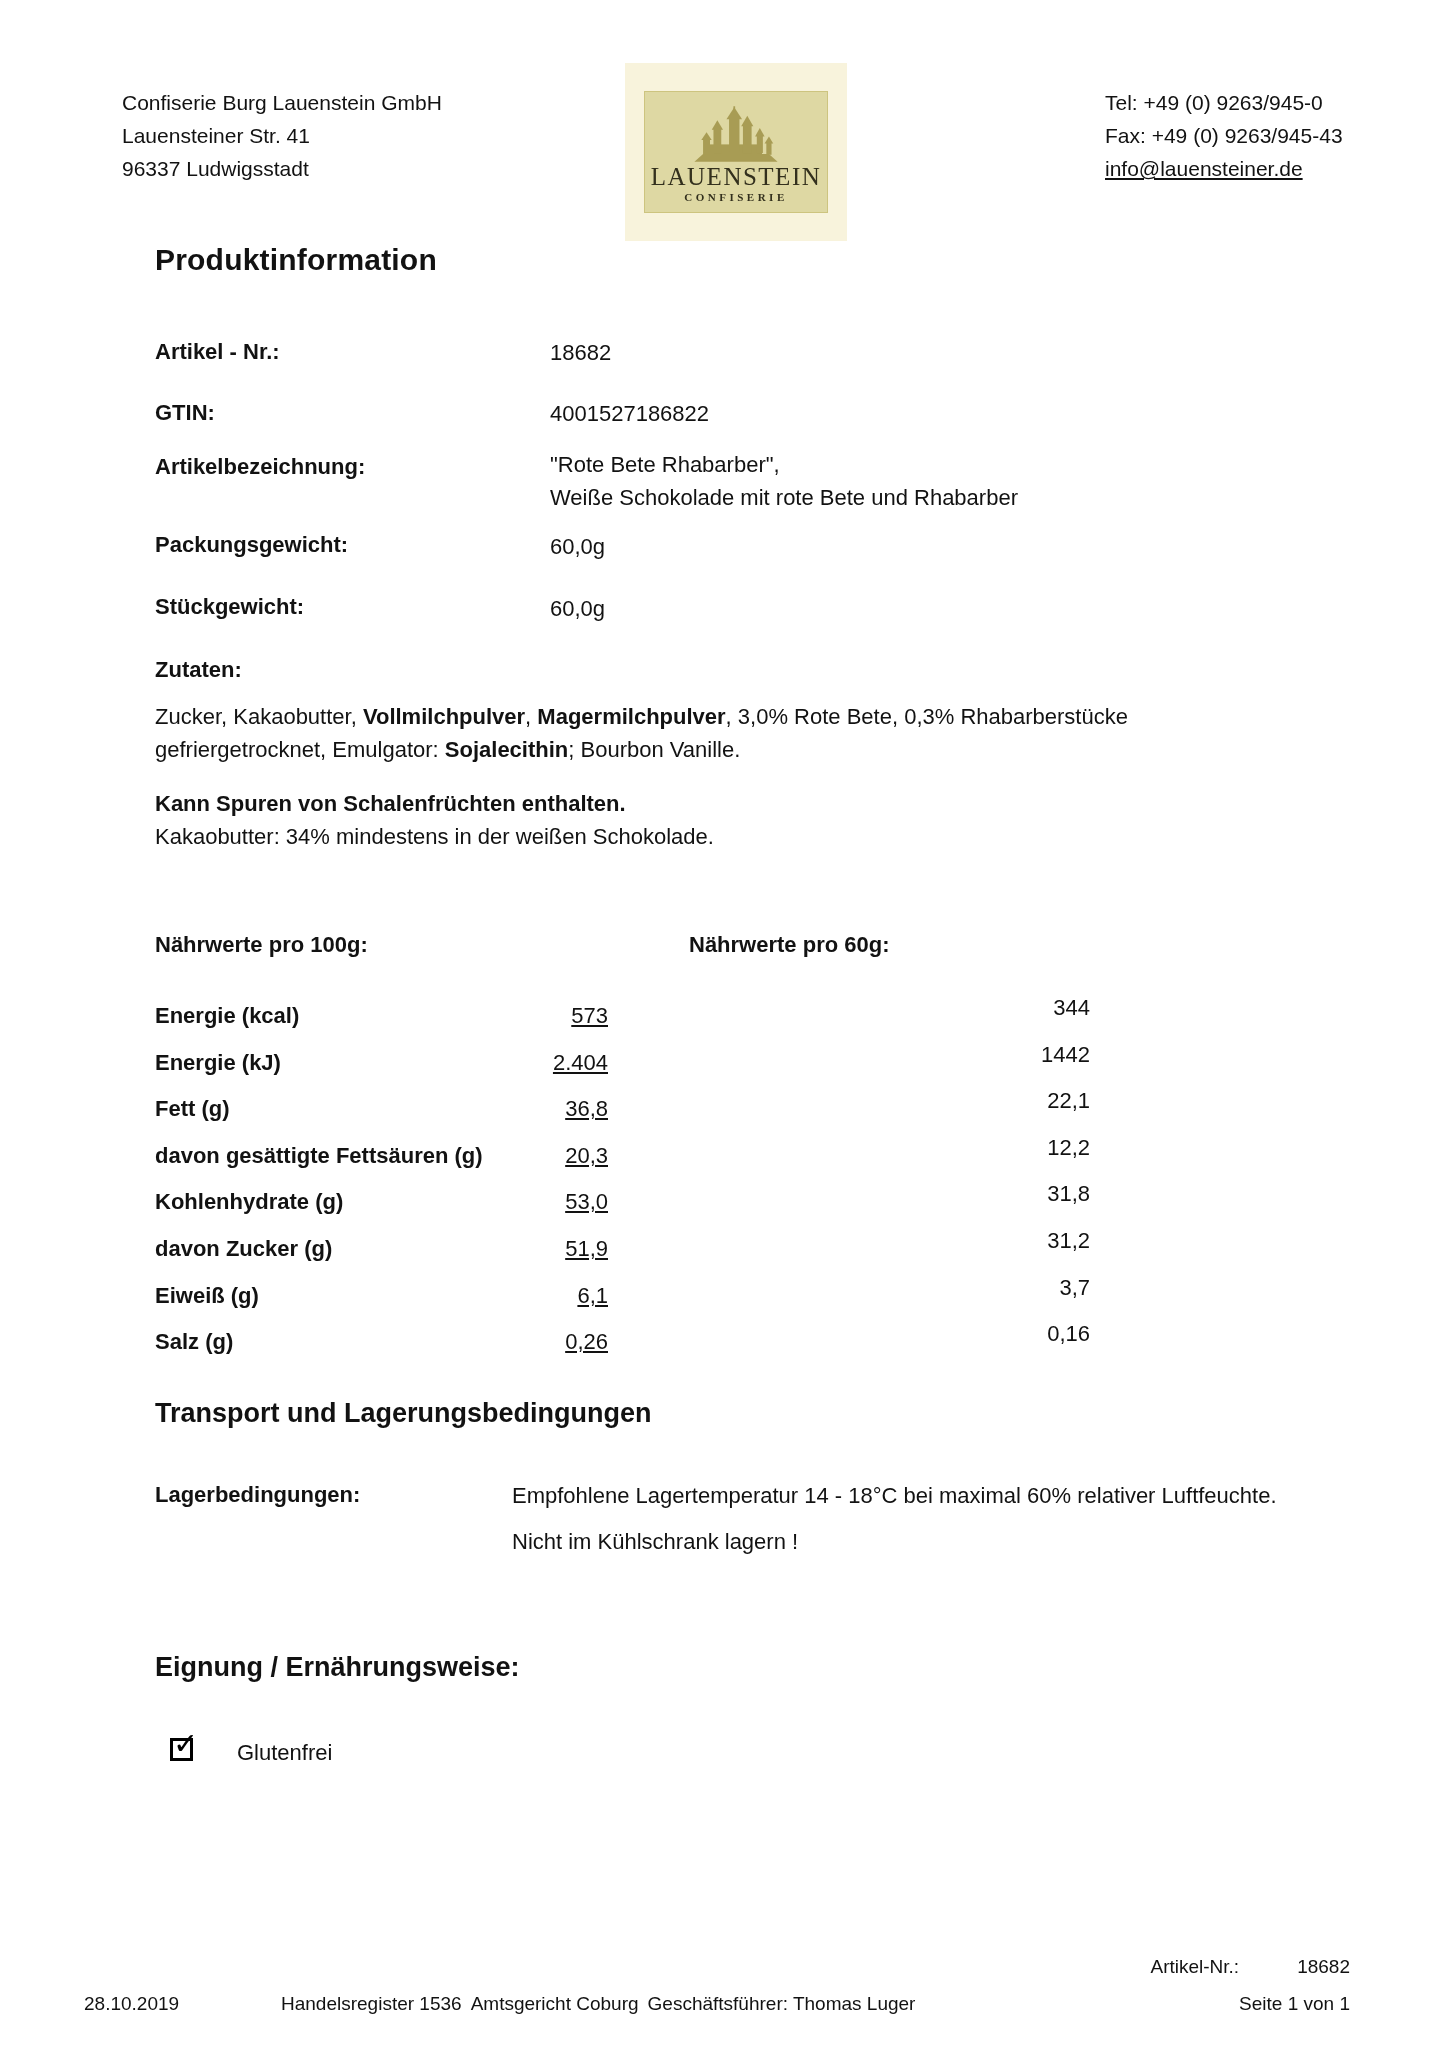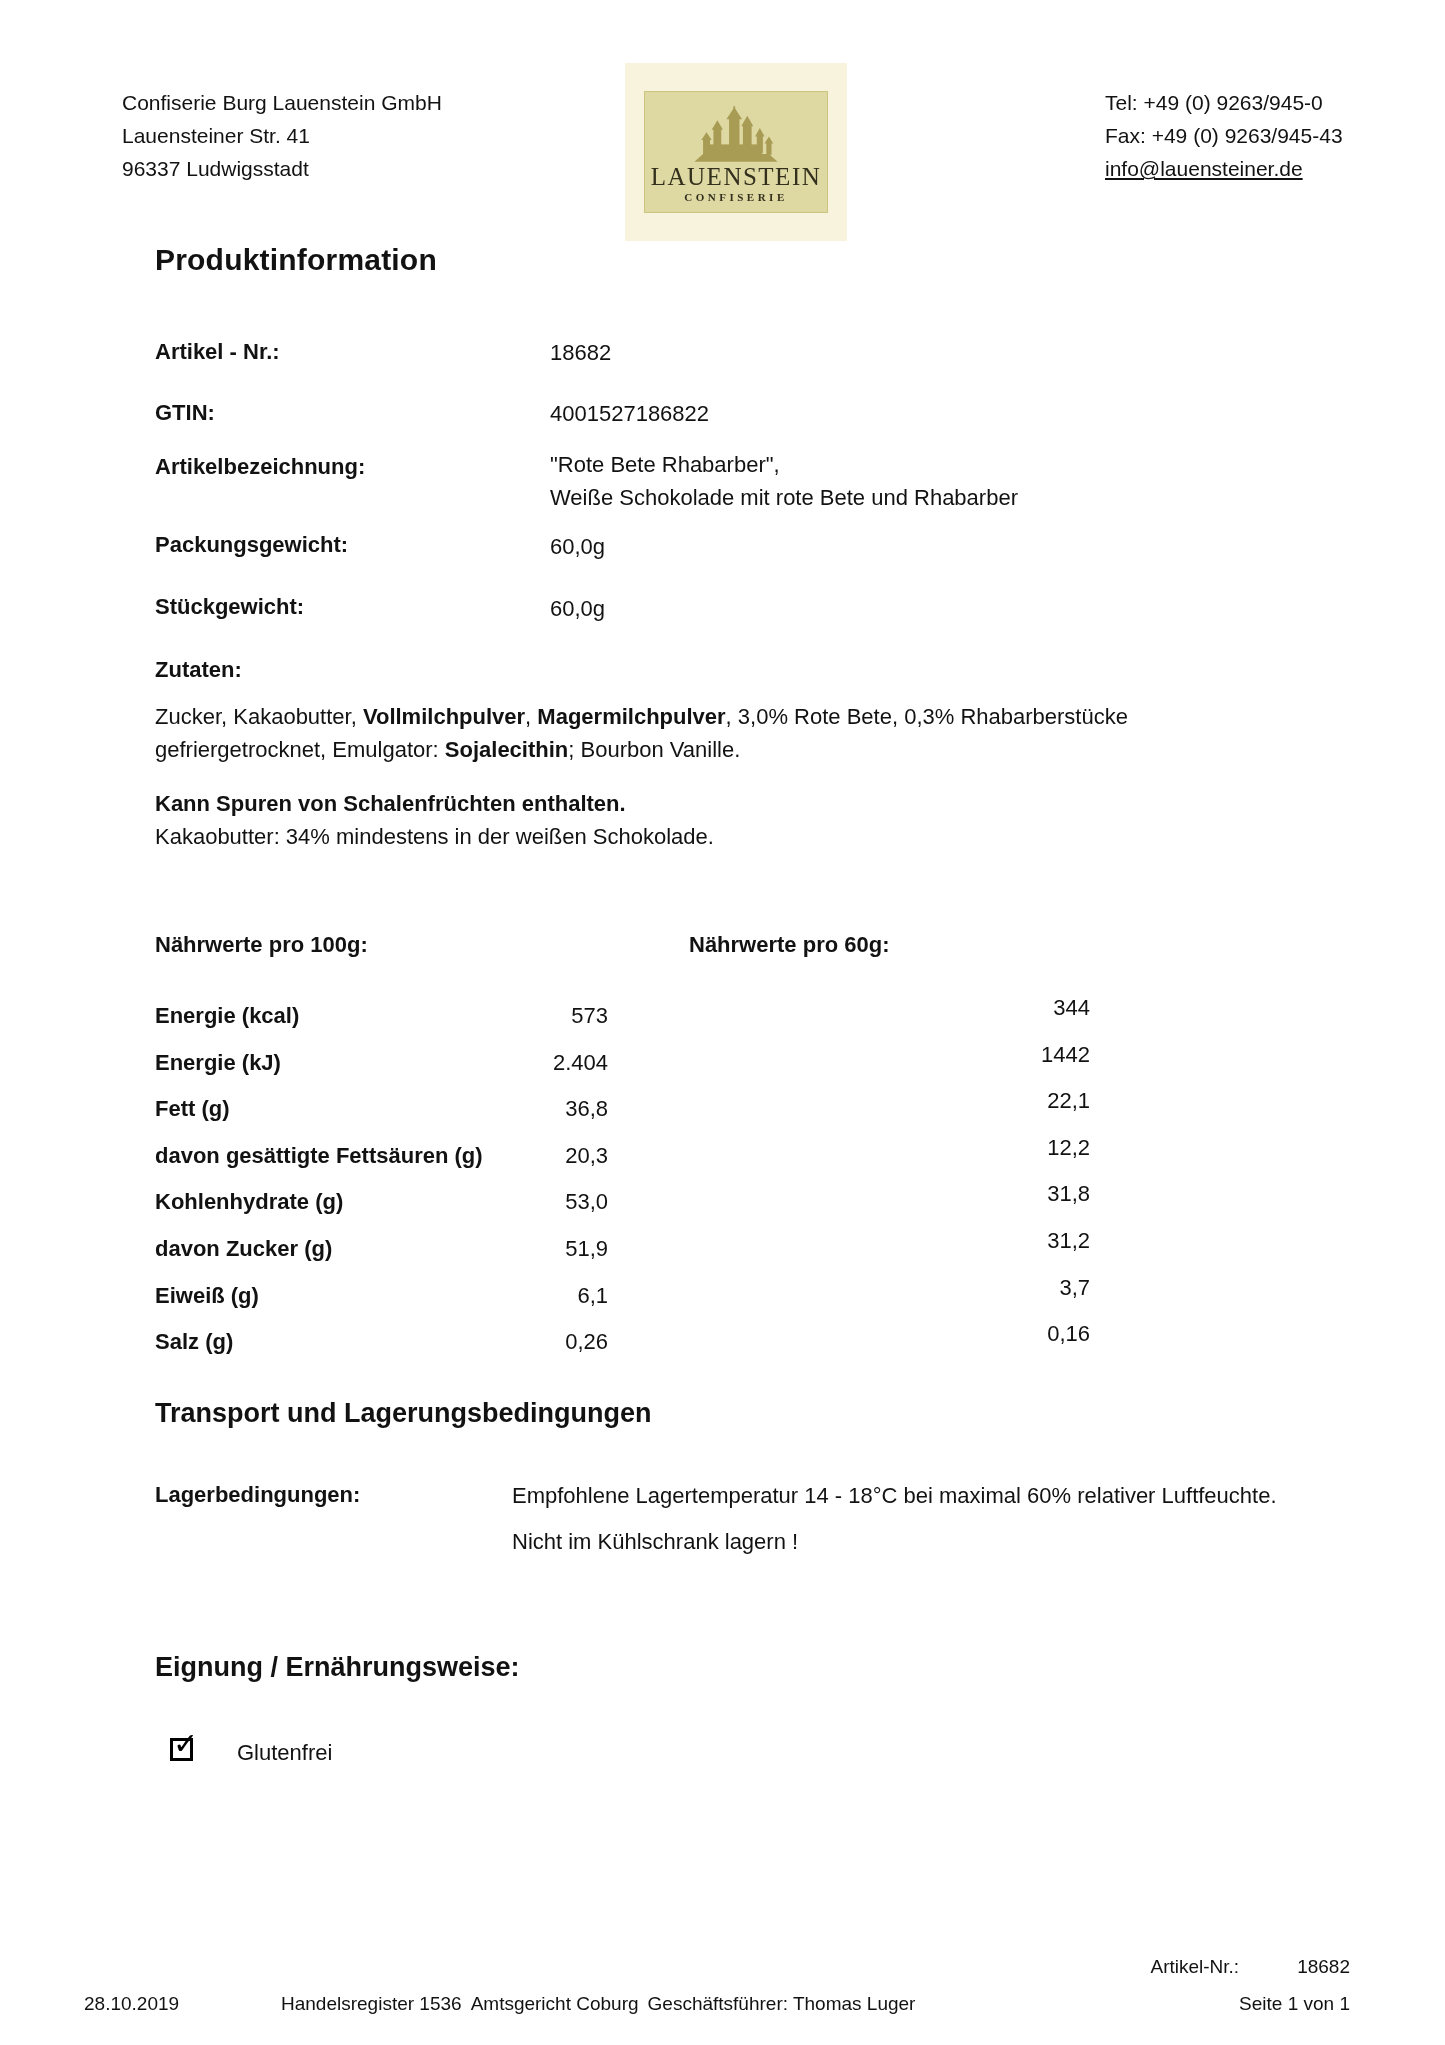--- a/index.html
+++ b/index.html
@@ -33,21 +33,21 @@
     font-size:25px;letter-spacing:1.5px;color:#33301d;line-height:26px;white-space:nowrap;
   }
   .logo-sub{
     font-family:"Liberation Serif","DejaVu Serif",serif;
     font-size:11px;font-weight:bold;letter-spacing:3.5px;color:#33301d;line-height:14px;white-space:nowrap;
   }
   
   #nutrition-rows{width:935px;}
   .nrow{position:absolute;left:0;width:935px;height:40px;}
   .nlabel{position:absolute;left:0;top:0;font-size:22px;font-weight:bold;white-space:nowrap;}
-  .nv100{position:absolute;left:0;top:0;width:453px;text-align:right;font-size:22px;}
+  .nv100{position:absolute;left:0;top:0;width:453px;text-align:right;font-size:22px;text-decoration:underline;}
   .nv60{position:absolute;left:0;top:-8px;width:935px;text-align:right;font-size:22px;}
   
   .checkbox{
     position:absolute;display:inline-block;width:23px;height:23px;
     border:3px solid #000;box-sizing:border-box;background:#fff;
   }
   .tick{
     position:absolute;left:0px;top:-12px;
     font-family:"DejaVu Sans",sans-serif;
     font-size:30px;font-weight:bold;color:#000;line-height:30px;

